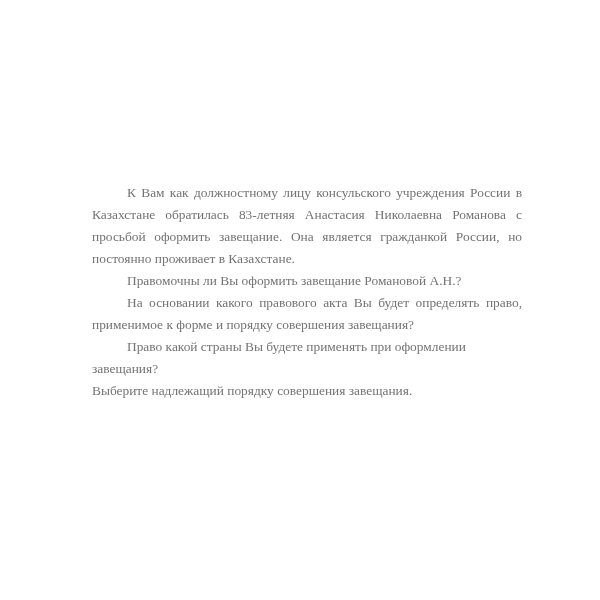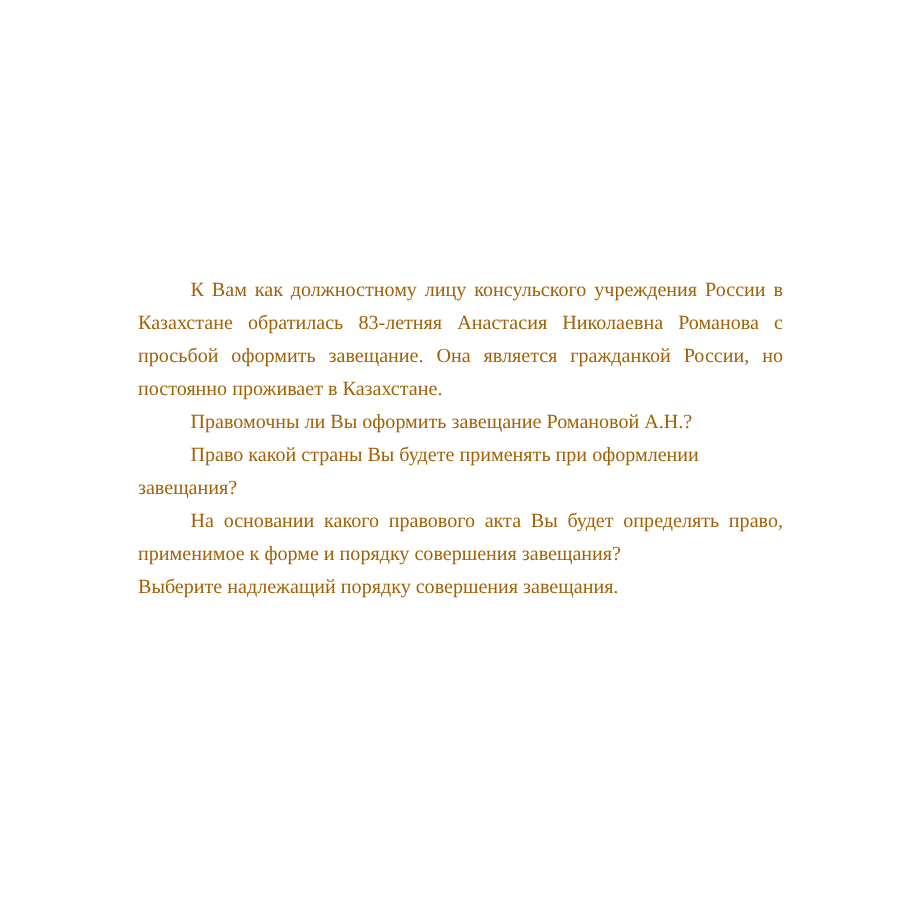--- a/index.html
+++ b/index.html
@@ -14,37 +14,37 @@
       overflow: hidden;
     }
     .page {
       position: absolute;
       left: 92px;
       top: 182px;
       width: 430px;
       font-family: "Liberation Serif", "DejaVu Serif", serif;
       font-size: 13.4px;
       line-height: 22px;
-      color: #a16207;
+      color: #737373;
     }
     .para {
       margin: 0;
       padding: 0;
       text-align: justify;
       text-indent: 35px;
     }
     .para.noindent {
       text-indent: 0;
     }
     .para.left {
       text-align: left;
     }
   </style>
 </head>
 <body>
 
 <div class="page">
   <p class="para">К Вам как должностному лицу консульского учреждения России в Казахстане обратилась 83-летняя Анастасия Николаевна Романова с просьбой оформить завещание. Она является гражданкой России, но постоянно проживает в Казахстане.</p>
   <p class="para left">Правомочны ли Вы оформить завещание Романовой А.Н.?</p>
+  <p class="para">На основании какого правового акта Вы будет определять право, применимое к форме и порядку совершения завещания?</p>
   <p class="para left">Право какой страны Вы будете применять при оформлении завещания?</p>
-  <p class="para">На основании какого правового акта Вы будет определять право, применимое к форме и порядку совершения завещания?</p>
   <p class="para noindent left">Выберите надлежащий порядку совершения завещания.</p>
 </div>
 
 </body></html>

